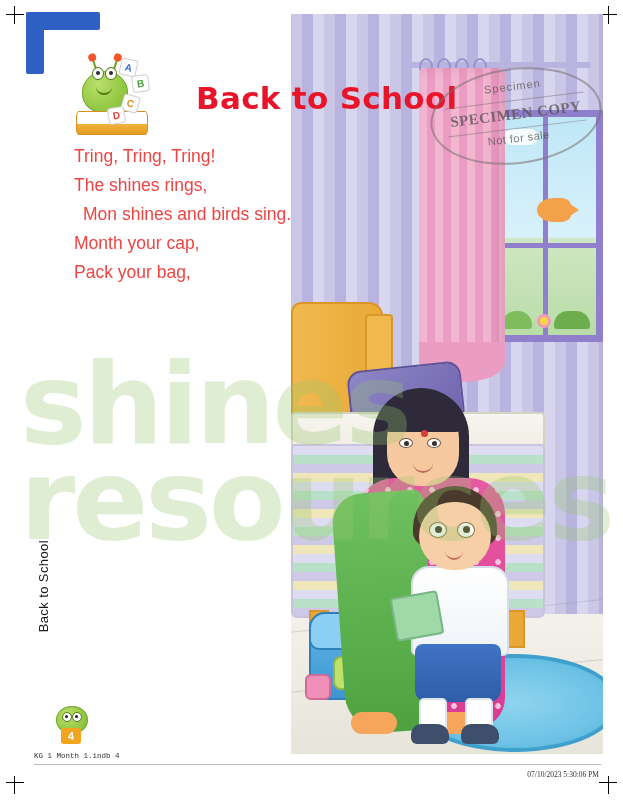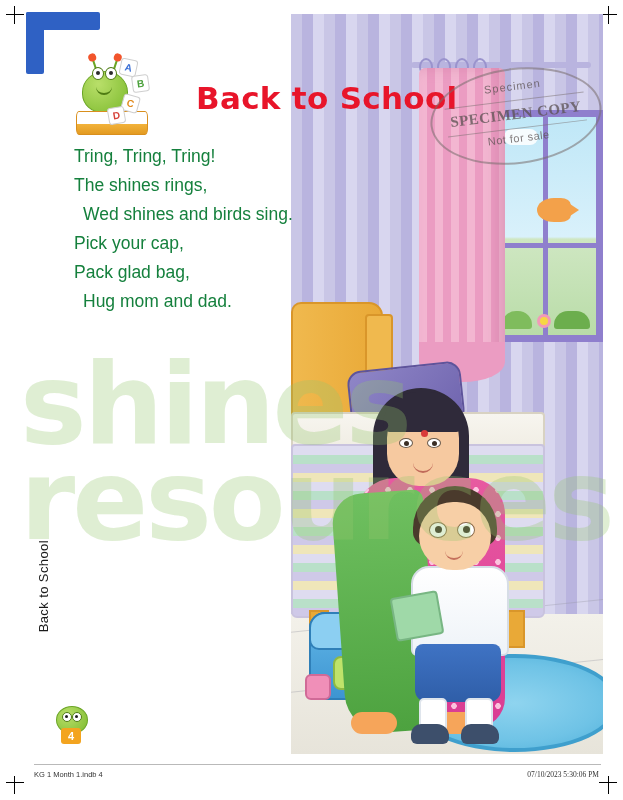--- a/index.html
+++ b/index.html
@@ -570,21 +570,21 @@
   }
 
   
   .poem {
     position: absolute;
     left: 74px;
     top: 142px;
     width: 230px;
     font-size: 17.5px;
     line-height: 29px;
-    color: #15803d;
+    color: #ef4444;
   }
   .poem .l { white-space: nowrap; }
   .poem .l.indent { padding-left: 9px; }
 
   
   .side-label {
     position: absolute;
     left: 36px;
     top: 540px;
     font-size: 13px;
@@ -628,24 +628,24 @@
     font-size: 11px;
     font-weight: bold;
     text-align: center;
     line-height: 16px;
   }
 
   
   .footer-left {
     position: absolute;
     left: 34px;
-    top: 770px;
+    top: 752px;
     font-size: 7.5px;
     color: #333;
-    font-family: Liberation Sans, sans-serif;
+    font-family: Liberation Mono, monospace;
   }
   .footer-right {
     position: absolute;
     right: 24px;
     top: 770px;
     font-size: 7.5px;
     color: #333;
     font-family: "Liberation Serif", serif;
   }
   .footer-rule {
@@ -827,24 +827,23 @@
     </div>
   </div>
 
   <div class="wm-text">shines resources</div>
 
   <div class="title">Back to School</div>
 
   <div class="poem">
     <div class="l">Tring, Tring, Tring!</div>
     <div class="l">The shines rings,</div>
-    <div class="l indent">Wed shines and birds sing.</div>
-    <div class="l">Pick your cap,</div>
-    <div class="l">Pack glad bag,</div>
-    <div class="l indent">Hug mom and dad.</div>
+    <div class="l indent">Mon shines and birds sing.</div>
+    <div class="l">Month your cap,</div>
+    <div class="l">Pack your bag,</div>
   </div>
 
   <div class="side-label">Back to School</div>
 
   <div class="pg-mascot">
     <div class="b"></div>
     <div class="e l">
         <i></i>
       </div>
     <div class="e r">

